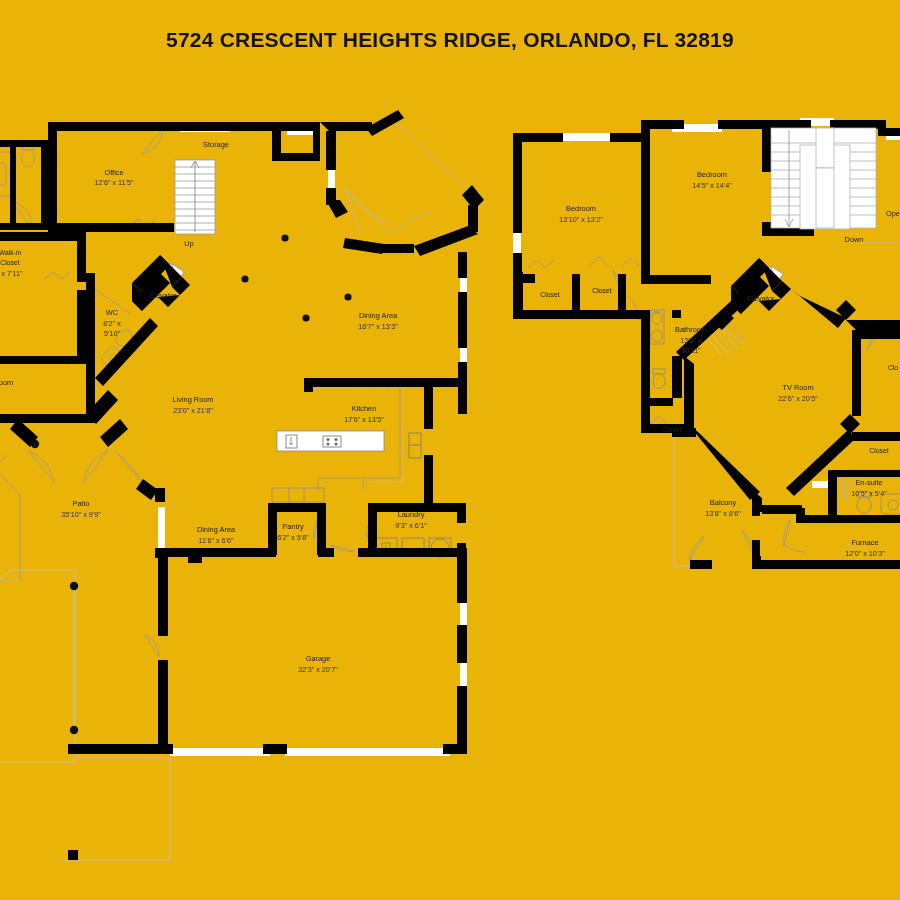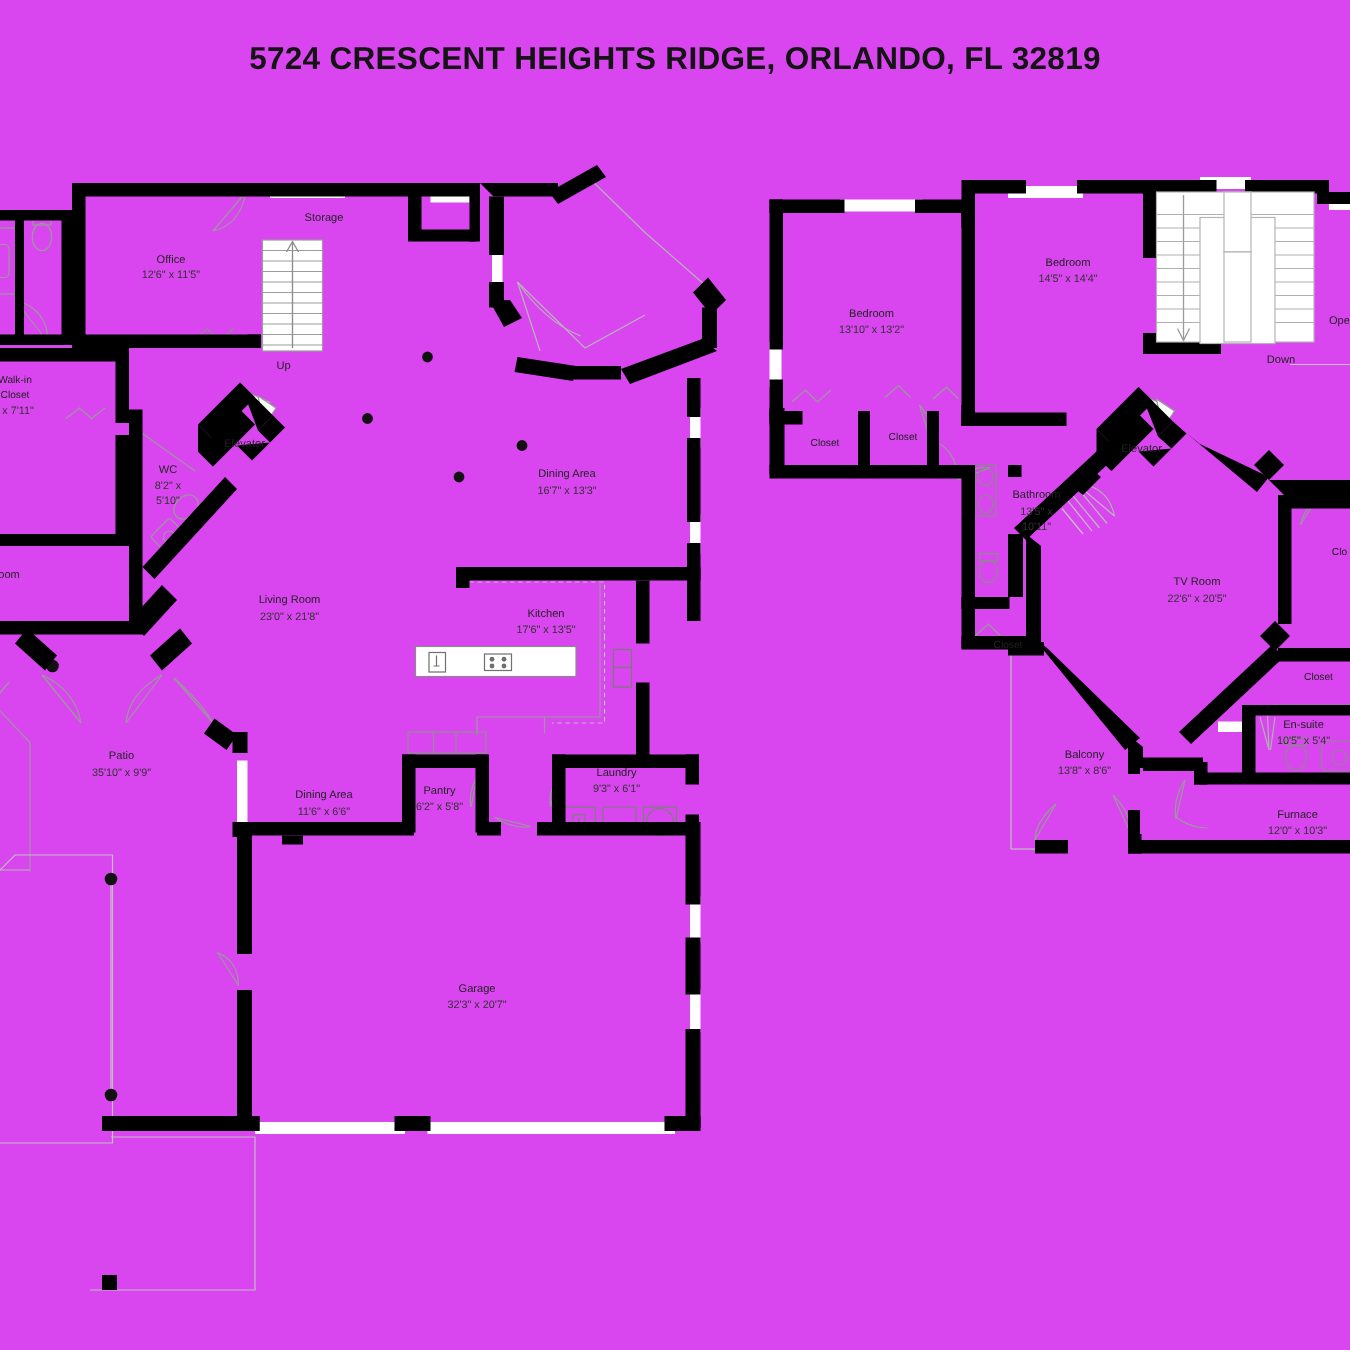--- a/index.html
+++ b/index.html
@@ -12,21 +12,21 @@
     width: 900px;
     height: 900px;
     overflow: hidden;
     font-family: "Liberation Sans", sans-serif;
     color: #1a1a1a;
   }
   #page {
     position: relative;
     width: 900px;
     height: 900px;
-    background: #d946ef;
+    background: #eab308;
   }
   #plan-title {
     position: absolute;
     top: 28px;
     left: 0;
     width: 900px;
     text-align: center;
     font-size: 21px;
     font-weight: bold;
     letter-spacing: 0.2px;

